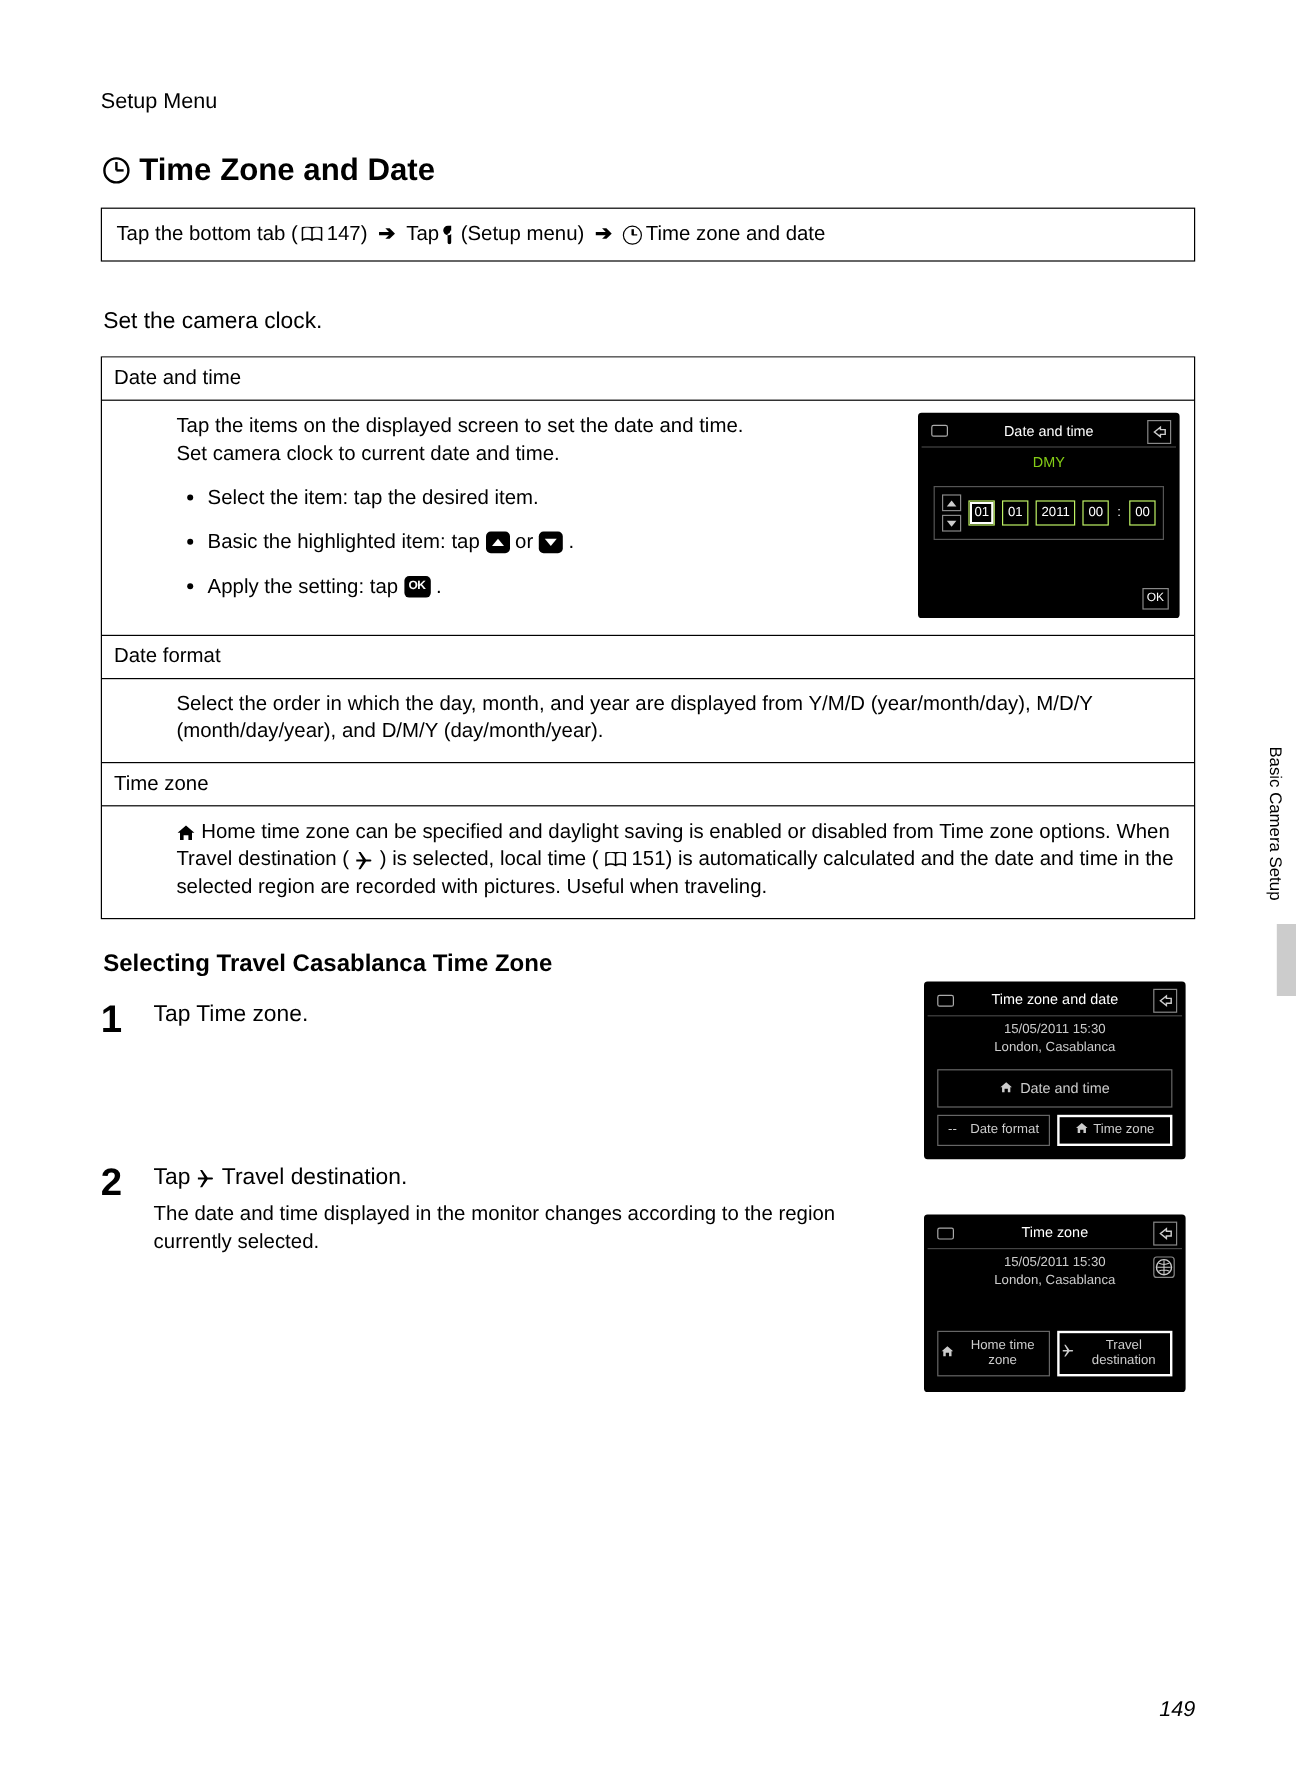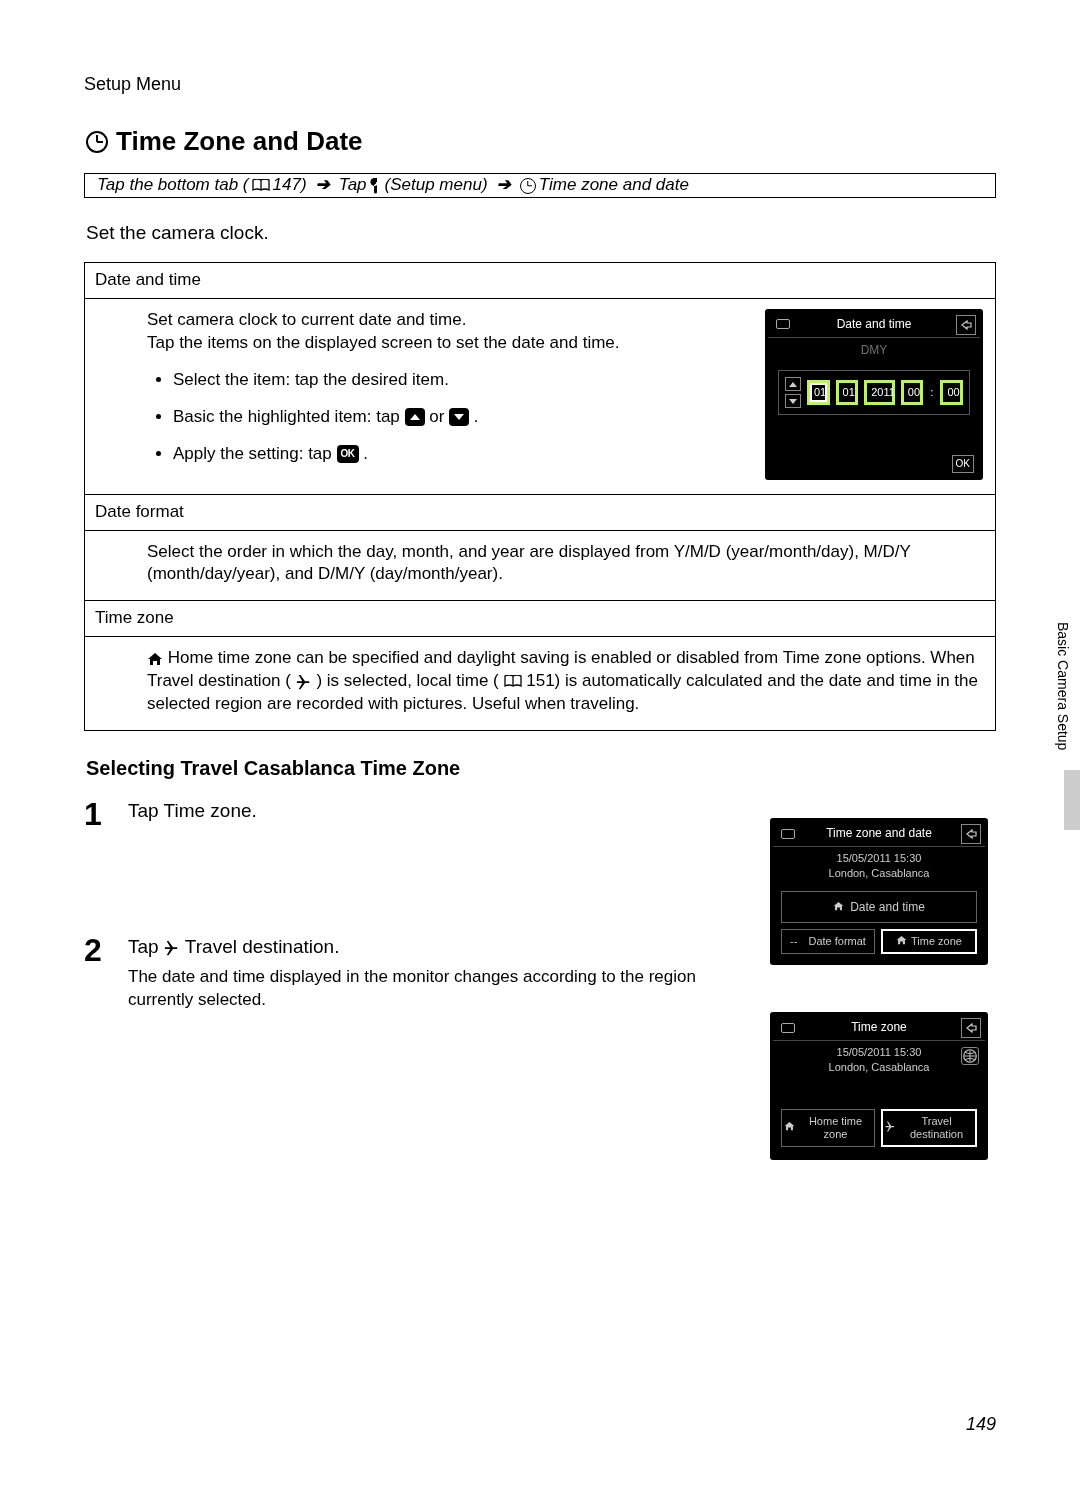--- a/index.html
+++ b/index.html
@@ -37,24 +37,24 @@
   .clock-icon::before {
     content:""; position:absolute; left:50%; top:50%; width:2px; height:7px;
     background:#000; transform-origin: bottom center; transform: translate(-50%,-100%);
   }
   .clock-icon::after {
     content:""; position:absolute; left:50%; top:50%; width:6px; height:2px;
     background:#000; transform: translate(0,-50%);
   }
   .breadcrumb-box {
     border: 1px solid #000;
-    padding: 0 12px;
+    padding: 10px 12px;
     font-size: 17px;
-    margin-bottom: 22px;
-    display: flex; flex-wrap: wrap; align-items: center; gap: 3px; font-style: italic;
+    margin-bottom: 37px;
+    display: flex; flex-wrap: wrap; align-items: center; gap: 3px;
   }
   .mini-icon { display:inline-flex; vertical-align: middle; }
   .book-icon svg { width:18px; height:14px; }
   .arrow { font-weight: 700; padding: 0 6px; }
   .wrench-icon svg { width:12px; height:16px; }
   .clock-sm { width:16px; height:16px; border:1.5px solid #000; border-radius:50%; position:relative; display:inline-block; vertical-align:middle; }
   .clock-sm::before { content:""; position:absolute; left:50%; top:50%; width:1.5px; height:5px; background:#000; transform:translate(-50%,-100%); }
   .clock-sm::after { content:""; position:absolute; left:50%; top:50%; width:4px; height:1.5px; background:#000; transform:translate(0,-50%); }
   .intro-line { font-size: 19px; margin: 4px 0 16px 2px; }
   .opt-table { border:1px solid #000; border-top:1px solid #000; }
@@ -108,31 +108,31 @@
   .screen.abs { position:absolute; right:92px; }
   .scr-top {
     display:flex; align-items:center; justify-content:center;
     position:relative; height:26px; border-bottom:1px solid #444;
     font-size:12px;
   }
   .scr-left-dot { position:absolute; left:8px; top:50%; transform:translateY(-50%); width:14px; height:10px; border:1px solid #aaa; border-radius:2px; }
   .scr-back { position:absolute; right:4px; top:3px; width:20px; height:20px; border:1px solid #888; display:flex; align-items:center; justify-content:center; }
   .scr-back svg { width:12px; height:12px; }
   .scr-globe { position:absolute; right:6px; top:32px; width:18px; height:18px; border:1px solid #888; display:flex; align-items:center; justify-content:center; border-radius:3px; }
-  .scr-dmy { text-align:center; font-size:12px; padding:4px 0 6px; color:#737373; }
+  .scr-dmy { text-align:center; font-size:12px; padding:4px 0 6px; color:#84cc16; }
   .scr-date-row {
     margin: 6px 10px 12px; border:1px solid #555; padding:6px 6px;
     display:flex; align-items:center; gap:6px; position:relative;
   }
   .scr-arrow-col { display:flex; flex-direction:column; gap:3px; }
   .scr-arrow-box { width:16px; height:14px; border:1px solid #888; display:flex; align-items:center; justify-content:center; }
   .scr-arrow-box .tri-up, .scr-arrow-box .tri-down { border-left-width:4px; border-right-width:4px; }
   .scr-arrow-box .tri-up { border-bottom:5px solid #ccc; }
   .scr-arrow-box .tri-down { border-top:5px solid #ccc; }
-  .scr-cell { border:3px solid #bef264; padding:2px 4px; font-size:11px; min-width:20px; text-align:center; }
+  .scr-cell { border:1px solid #bef264; padding:2px 4px; font-size:11px; min-width:20px; text-align:center; }
   .scr-cell.sel { box-shadow: 0 0 0 2px #fff inset; }
   .scr-colon { padding:0 1px; font-size:11px; }
   .scr-ok { position:absolute; right:6px; bottom:4px; border:1px solid #888; padding:1px 3px; font-size:10px; }
   .scr-sub1 { text-align:center; font-size:11px; color:#ccc; line-height:1.35; padding:4px 0; }
   .scr-btn {
     flex:1; border:1px solid #666; text-align:center; padding:6px 2px;
     font-size:11px; color:#ccc; display:flex; align-items:center; justify-content:center; gap:4px;
   }
   .scr-btn.sel { border:2px solid #fff; }
   .scr-lg-btn { margin:6px 8px 0; border:1px solid #666; text-align:center; padding:7px 4px; font-size:12px; color:#ccc; display:flex; align-items:center; justify-content:center; gap:6px; }
@@ -198,22 +198,22 @@
     <span> Time zone and date</span>
   </div>
 
   <p class="intro-line">Set the camera clock.</p>
 
   <div class="opt-table">
 
     <div class="opt-head">Date and time</div>
     <div class="opt-body">
       <div class="opt-text">
+        <div>Tap the items on the displayed screen to set the date and time.</div>
         <div>Set camera clock to current date and time.</div>
-        <div>Tap the items on the displayed screen to set the date and time.</div>
         <ul class="bullets">
           <li>Select the item: tap the desired item.</li>
           <li>
             <span>Basic the highlighted item: tap </span>
             <span class="key-chip">
                 <span class="tri-up"></span>
               </span>
             <span> or </span>
             <span class="key-chip">
                 <span class="tri-down"></span>

